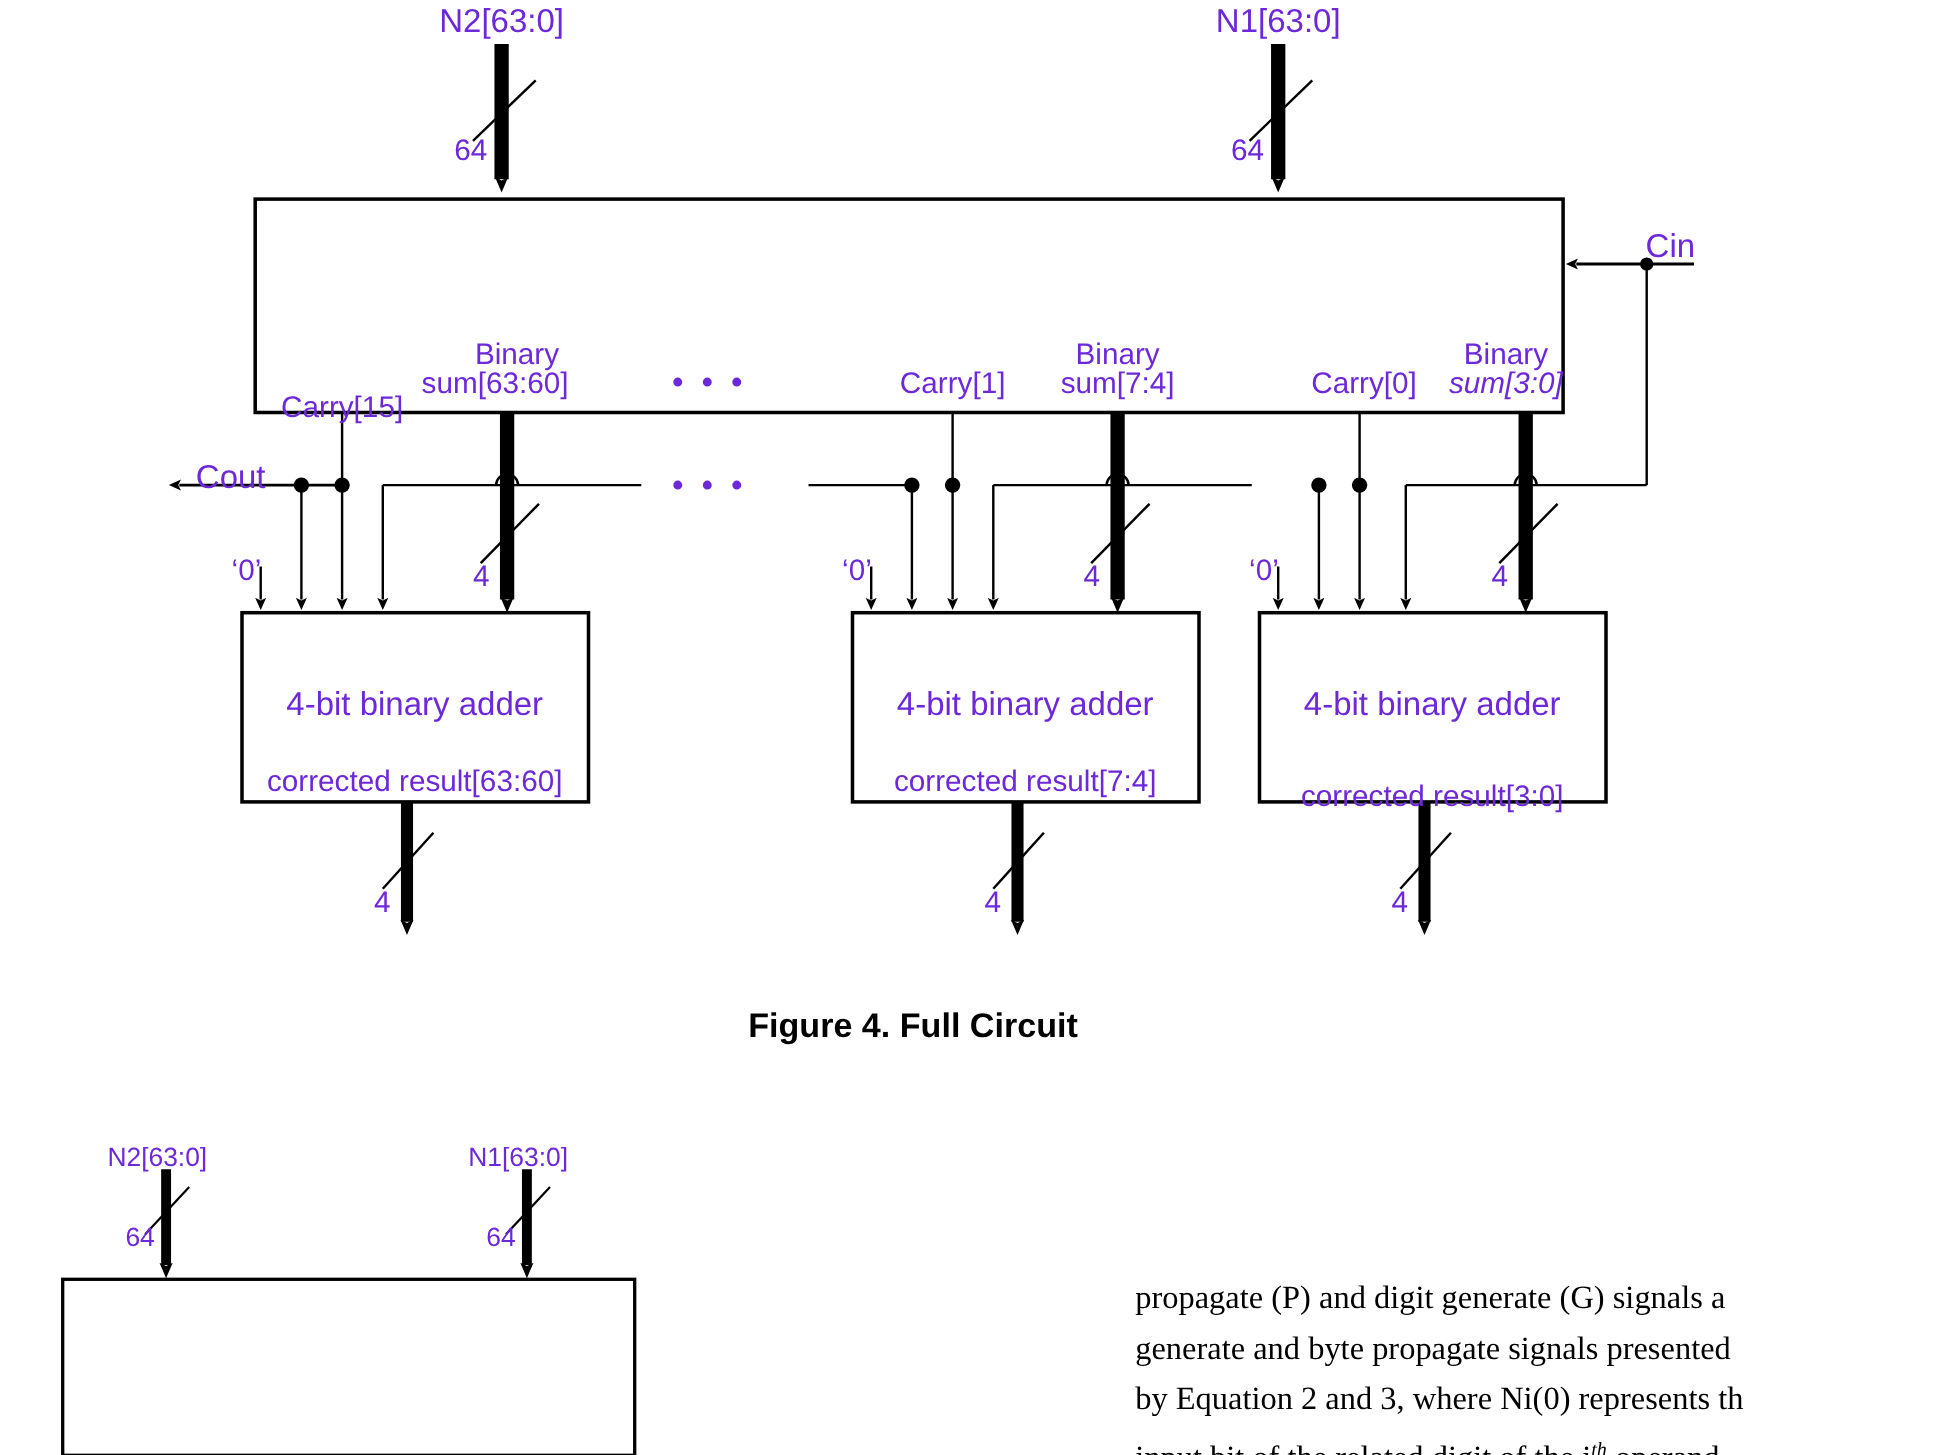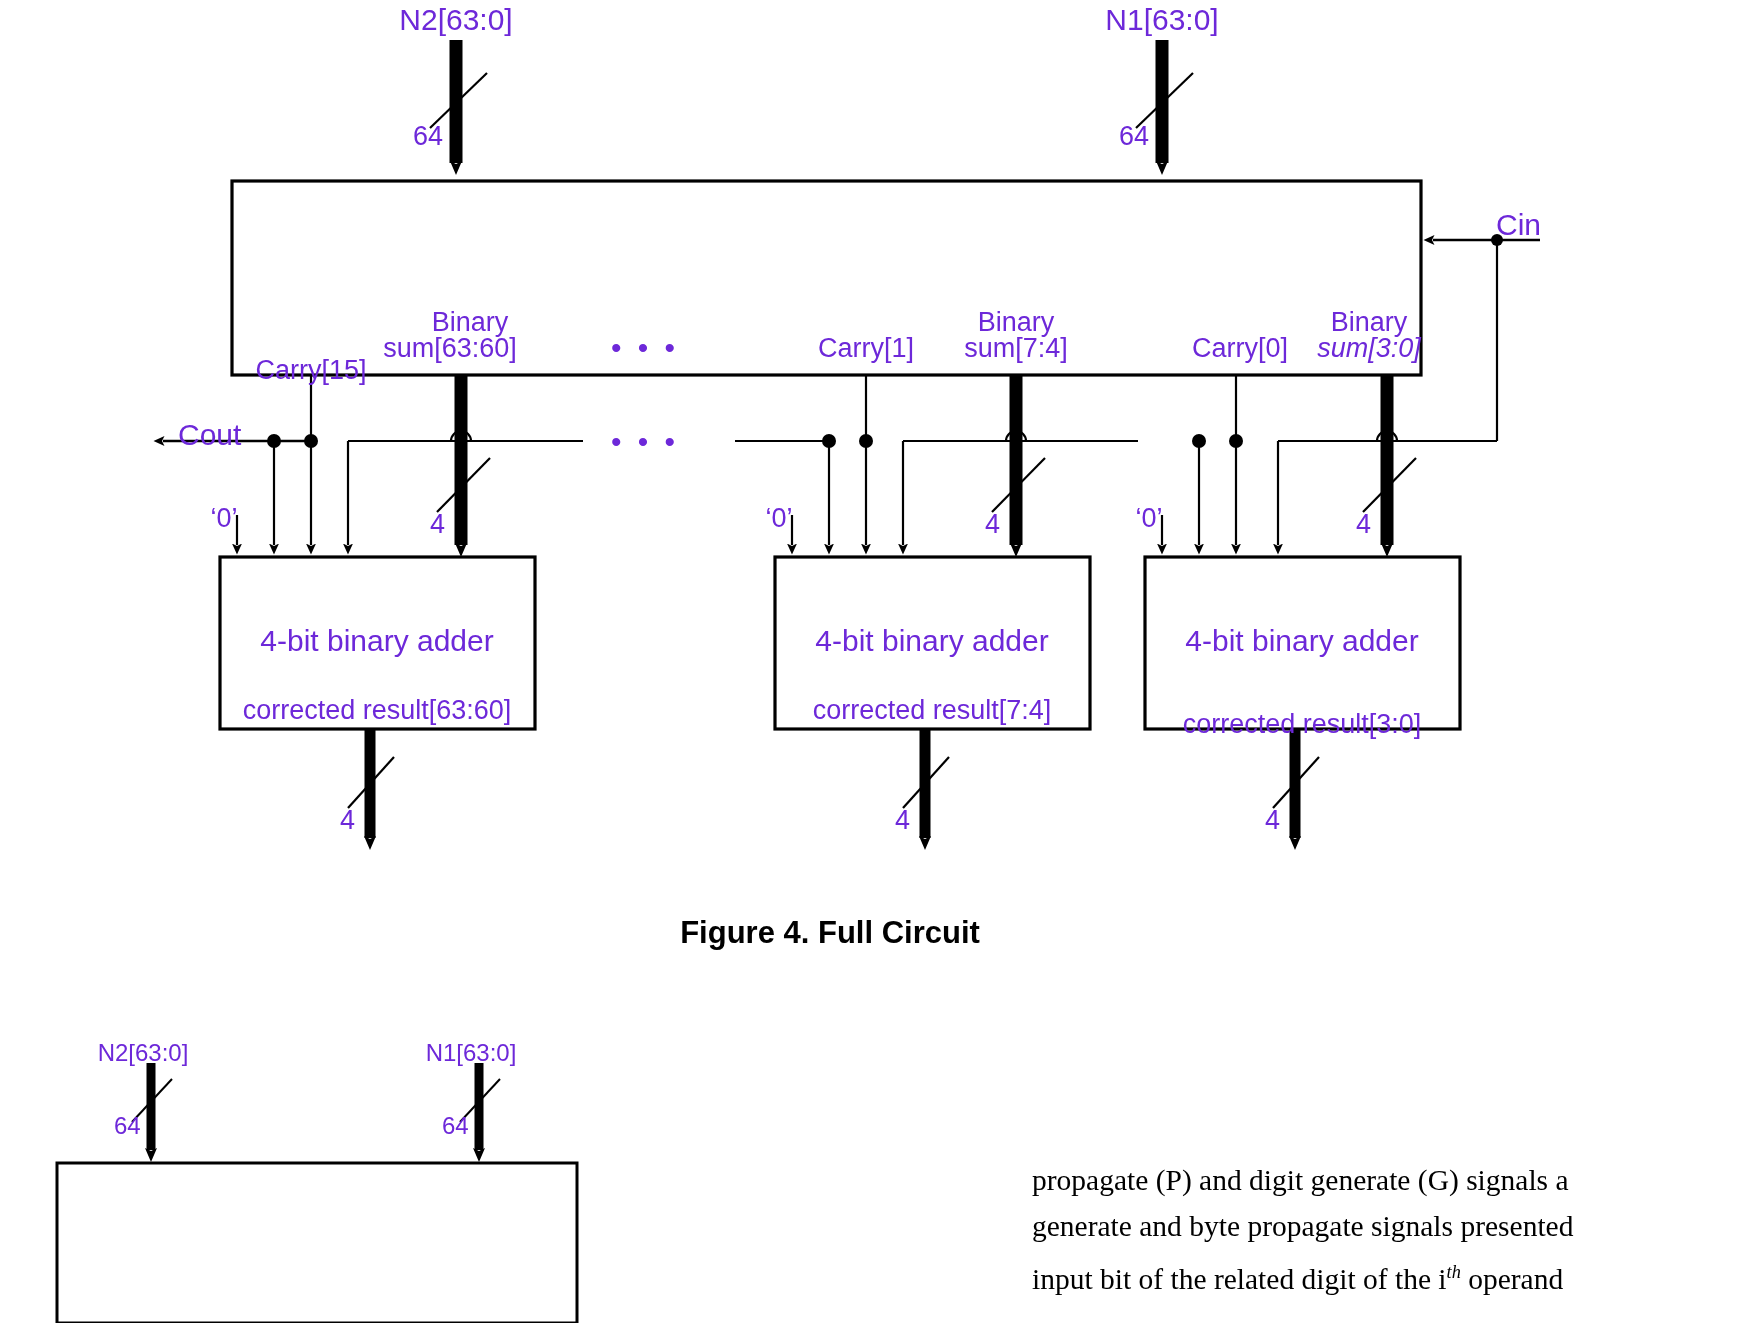--- a/index.html
+++ b/index.html
@@ -165,16 +165,17 @@
   <div class="caption" style="left:830px;top:915px;">Figure 4. Full Circuit</div>
 
   <div class="lbl lbl-c t24" style="left:143px;top:1040px;">N2[63:0]</div>
   <div class="lbl t24" style="left:114px;top:1113px;">64</div>
   <div class="lbl lbl-c t24" style="left:471px;top:1040px;">N1[63:0]</div>
   <div class="lbl t24" style="left:442px;top:1113px;">64</div>
 
   <div class="para" style="left:1032px;top:1157px;">
     <div>propagate (P) and digit generate (G) signals a</div>
     <div>generate and byte propagate signals presented</div>
+    <div>by Equation 2 and 3, where Ni(0) represents th</div>
     <div><span>input bit of the related digit of the i</span><sup>th</sup><span> operand</span></div>
   </div>
 
 </div>
 
 </body></html>

